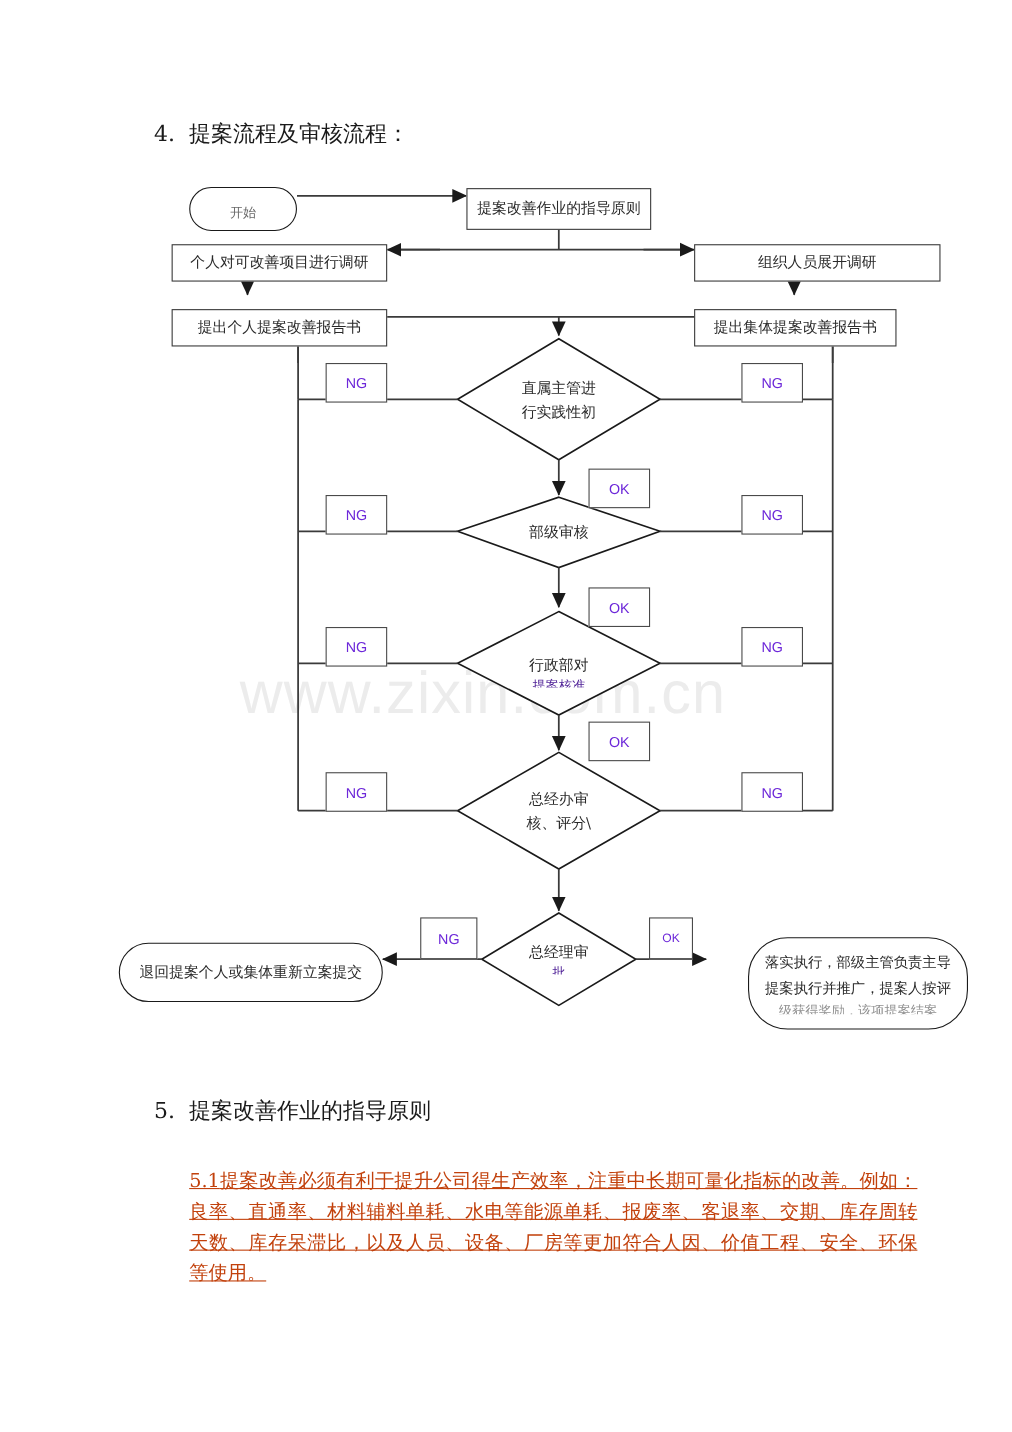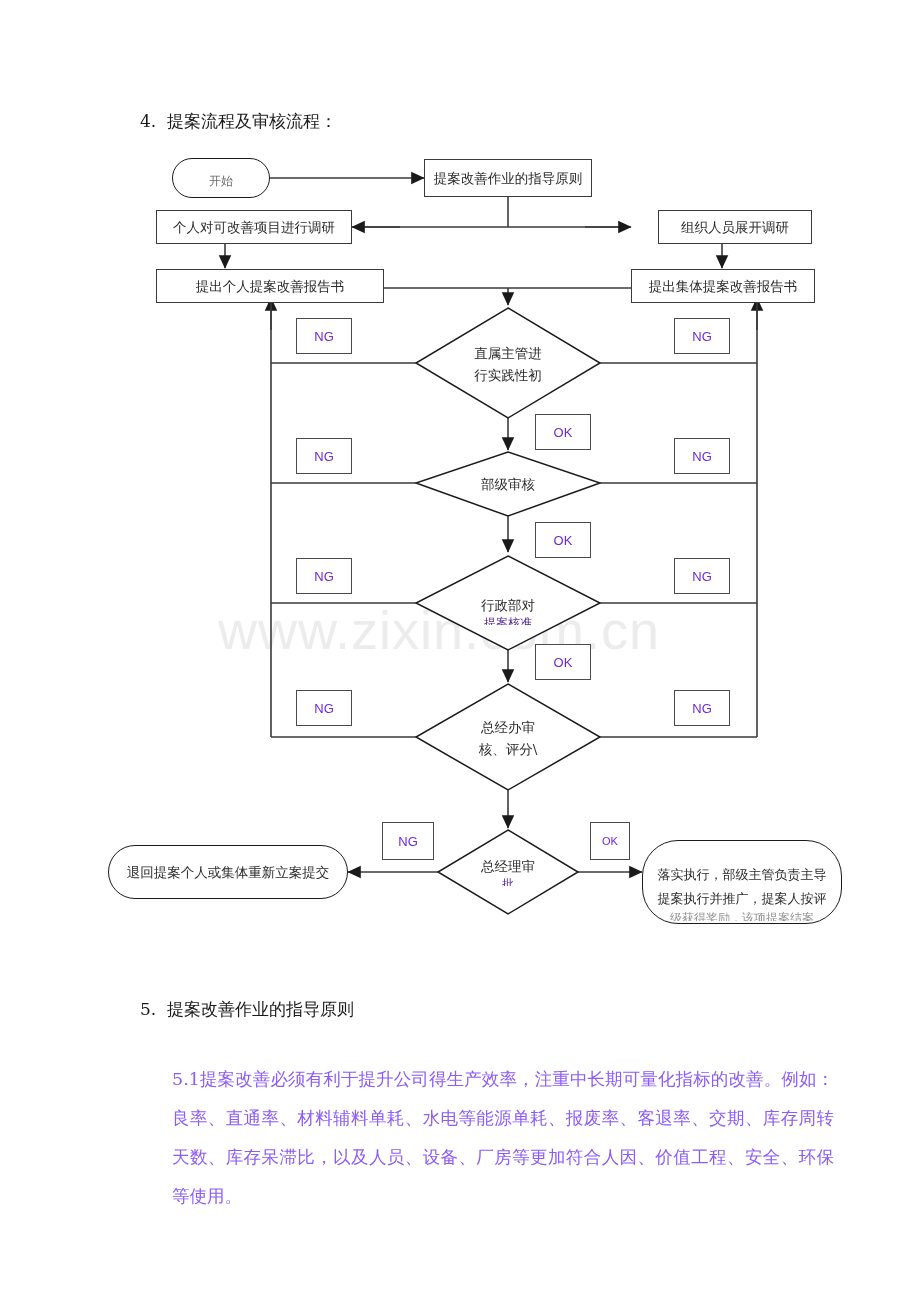--- a/index.html
+++ b/index.html
@@ -24,36 +24,37 @@
     color: #ececec;
     white-space: nowrap;
     z-index: 0;
     user-select: none;
     line-height: 64px;
   }
 
   
   .sec-head {
     position:absolute;
-    font-size: 17px;
+    font-size: 20px;
     line-height: 22px;
     white-space: nowrap;
     color:#1a1a1a;
   }
   #sec4-head { left: 140px; top: 110px; }
   #sec5-head { left: 140px; top: 998px; }
 
   #sec51 {
     position:absolute;
     left: 172px; top: 1060px;
     width: 662px;
     font-size: 17.5px;
-    line-height: 39px;
-    color:#8b5cf6;
+    line-height: 28px;
+    color:#c2410c;
     text-align: justify;
+    text-decoration: underline;
   }
 
   
   #flow {
     position:absolute;
     left:0; top:0;
     width:920px; height:1302px;
     z-index: 2;
   }
   .node {
@@ -61,20 +62,21 @@
     z-index: 3;
     display:flex;
     align-items:center;
     justify-content:center;
     text-align:center;
     background: #fff;
     font-size: 13.5px;
     line-height: 21px;
     color:#2a2a2a;
     overflow:hidden;
+    margin-top:12px;
   }
   .rect  { border: 1.4px solid #3a3a3a; }
   .small { border: 1.4px solid #4a4a4a; font-family:"Liberation Sans",sans-serif; font-size:13px; color:#6d28d9; }
   .oval  { border: 1.6px solid #1a1a1a; border-radius: 999px; }
   .diamond-label {
     position:absolute;
     z-index:3;
     display:flex;
     flex-direction:column;
     align-items:center;
@@ -164,25 +166,25 @@
 </div>
 
 <div class="node rect" style="left:424px; top:159px; width:168px; height:38px;">
   <span>提案改善作业的指导原则</span>
 </div>
 
 <div class="node rect" style="left:156px; top:210px; width:196px; height:34px;">
   <span>个人对可改善项目进行调研</span>
 </div>
 
-<div class="node rect" style="left:658px; top:210px; width:154px; height:34px;">
+<div class="node rect" style="left:631px; top:210px; width:224px; height:34px;">
   <span>组织人员展开调研</span>
 </div>
 
-<div class="node rect" style="left:156px; top:269px; width:228px; height:34px;">
+<div class="node rect" style="left:156px; top:269px; width:196px; height:34px;">
   <span>提出个人提案改善报告书</span>
 </div>
 
 <div class="node rect" style="left:631px; top:269px; width:184px; height:34px;">
   <span>提出集体提案改善报告书</span>
 </div>
 
 <div class="diamond-label" style="left:448px; top:336px; width:120px; height:56px;">
   <span>直属主管进</span>
   <span>行实践性初</span>
@@ -247,23 +249,23 @@
   <span>NG</span>
 </div>
 <div class="node small" style="left:590px; top:822px; width:40px; height:38px; font-size:11px;">
   <span>OK</span>
 </div>
 
 <div class="node oval" style="left:108px; top:845px; width:240px; height:54px; font-size:13.5px;">
   <span>退回提案个人或集体重新立案提交</span>
 </div>
 
-<div class="node oval" style="left:642px; top:840px; width:200px; height:84px; border-radius:36px;
+<div class="node oval" style="left:680px; top:840px; width:200px; height:84px; border-radius:36px;
             flex-direction:column; align-items:center; justify-content:flex-start;
-            padding-top:22px; font-size:13px; line-height:24px; overflow:hidden;">
+            padding-top:11px; font-size:13px; line-height:24px; overflow:hidden;">
   <span>落实执行，部级主管负责主导</span>
   <span>提案执行并推广，提案人按评</span>
   <span class="faded" style="font-size:12px; line-height:15px; height:10px; overflow:hidden; color:#909090;">级获得奖励，该项提案结案</span>
 </div>
 
 <div class="sec-head" id="sec5-head">
   <span>5.</span>&nbsp;&nbsp;<span>提案改善作业的指导原则</span>
 </div>
 
 <div id="sec51">

